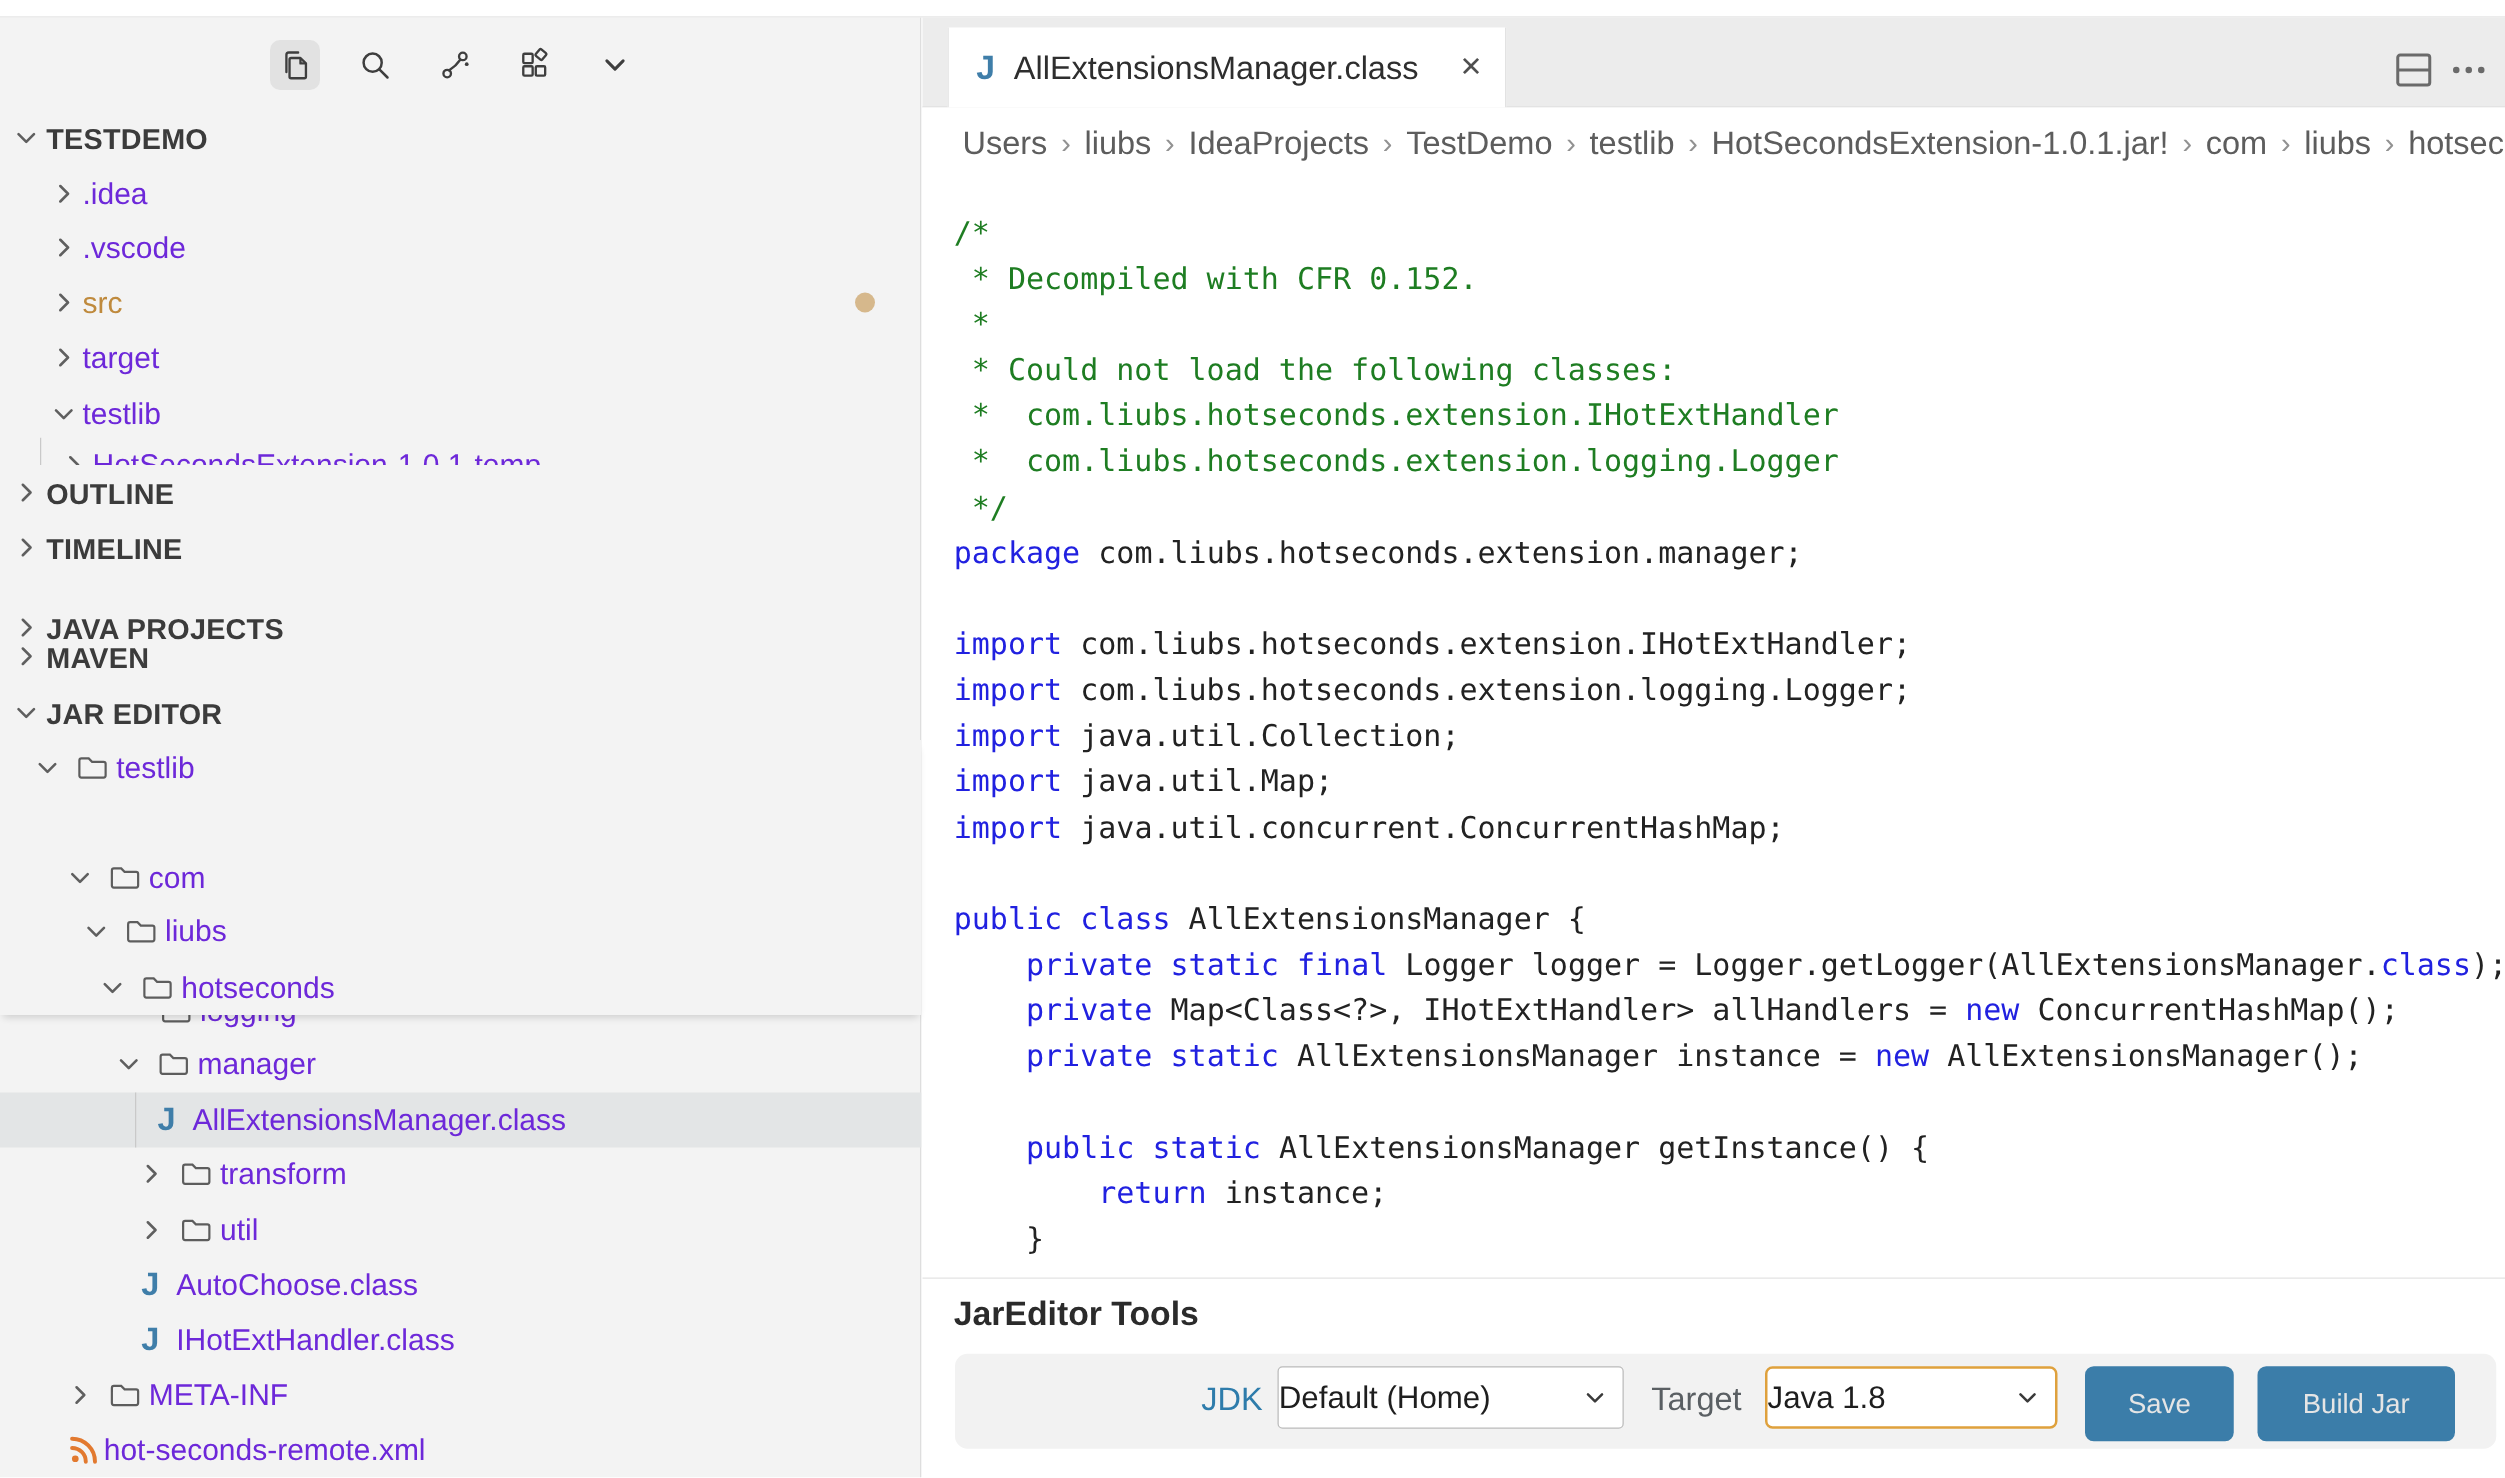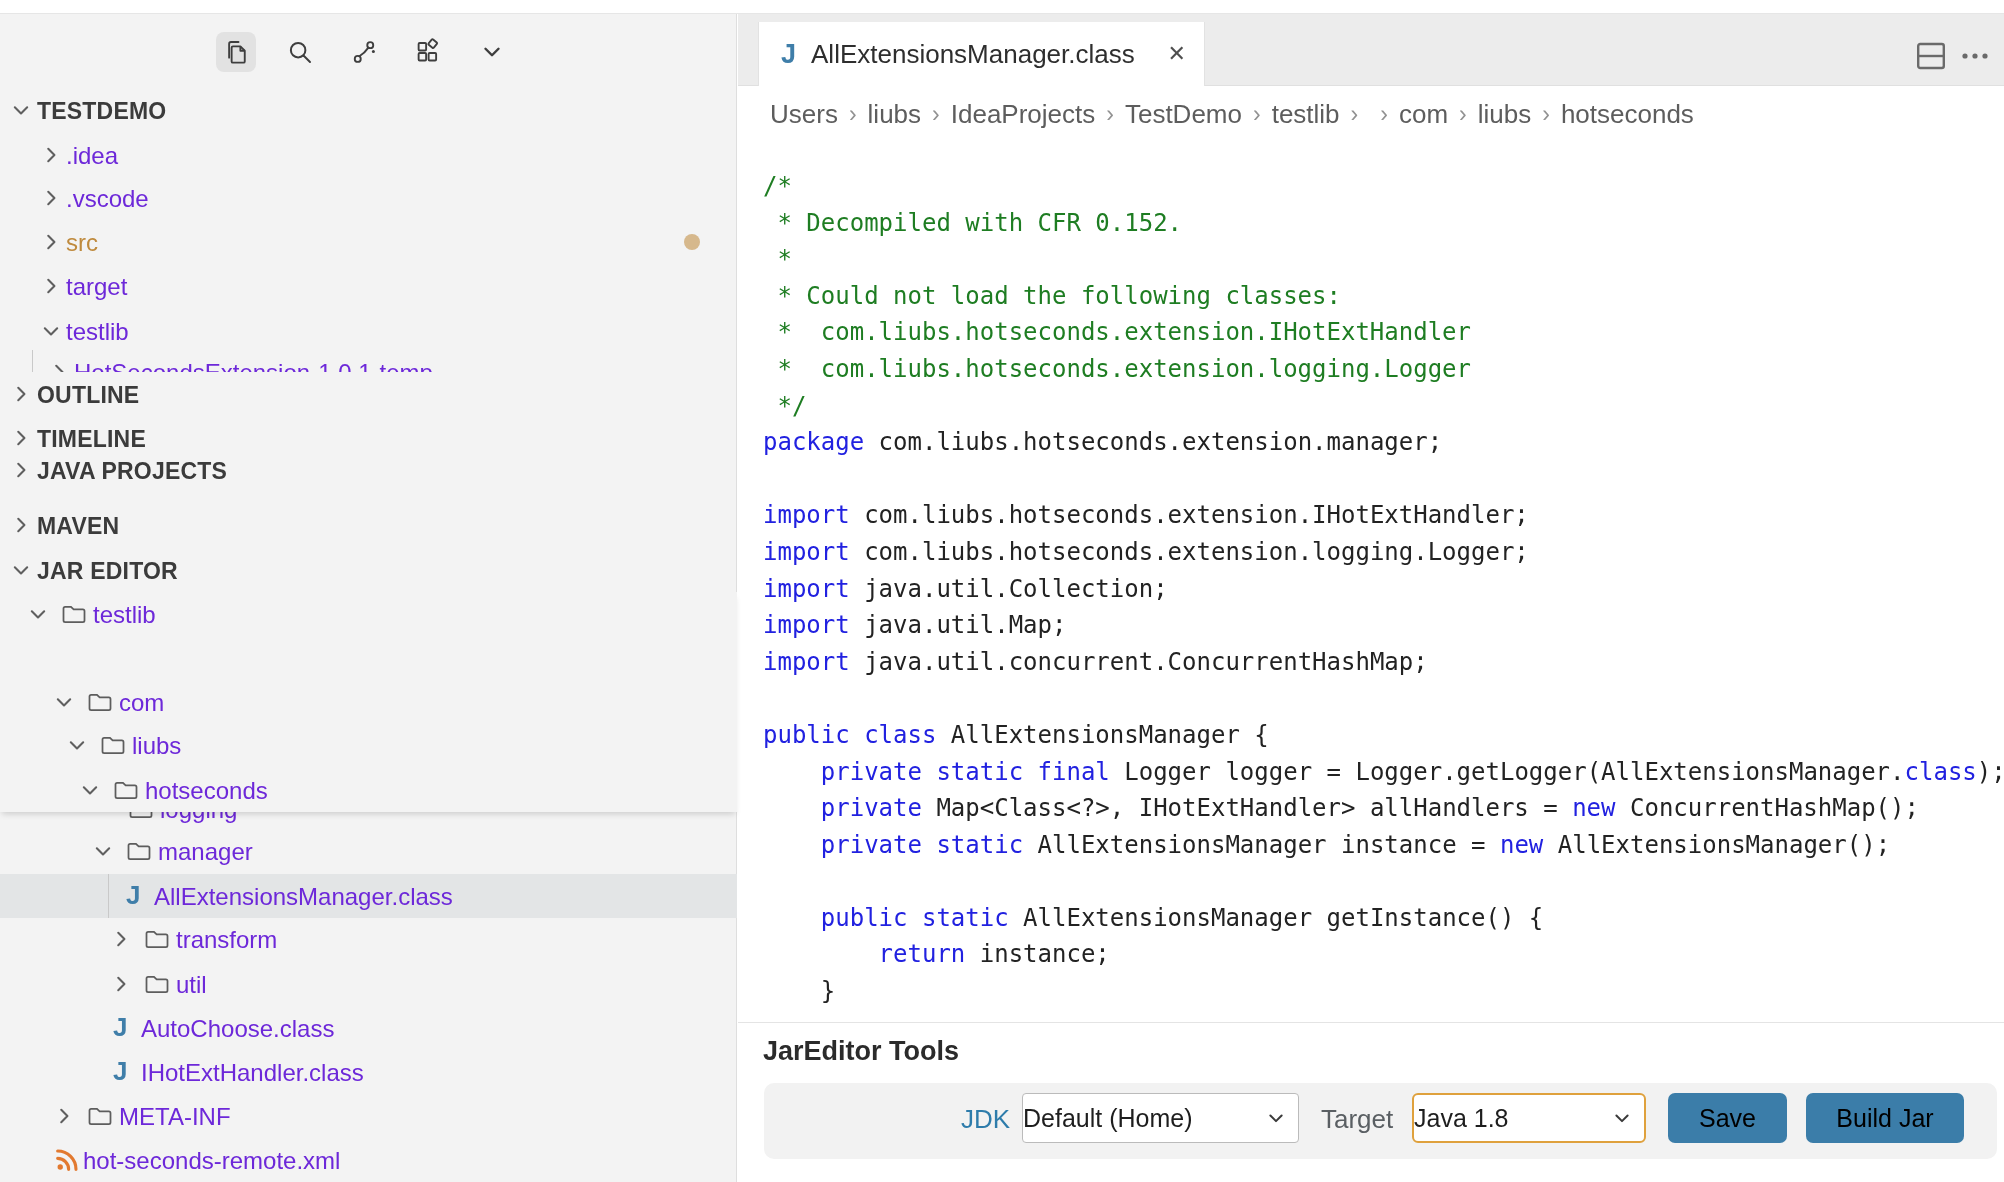--- a/index.html
+++ b/index.html
@@ -45,21 +45,21 @@
   .tools-divider{position:absolute;left:0;top:1022px;width:1266px;height:1px;background:#e4e4e4;}
   .tools-title{position:absolute;left:25px;top:1036px;font-size:27px;font-weight:bold;color:#2b2b2b;}
   .tools-panel{position:absolute;left:26px;top:1083px;width:1233px;height:76px;background:#f2f2f2;border-radius:10px;}
   .jdk-label{position:absolute;left:223px;top:1104px;font-size:26px;color:#2e7cab;}
   .selectbox{position:absolute;top:1093px;height:50px;background:#fff;box-sizing:border-box;display:flex;align-items:center;cursor:pointer;}
   .select-jdk{left:284px;width:277px;border:1px solid #bbbbbb;border-radius:4px;}
   .select-target{left:674px;width:234px;border:2px solid #dfa13d;border-radius:6px;}
   .select-text{font-size:25px;color:#1e1e1e;}
   .select-chev{margin-left:auto;margin-right:12px;display:flex;}
   .target-label{position:absolute;left:583px;top:1104px;font-size:26px;color:#5a5f63;}
-  .btn{position:absolute;top:1093px;height:50px;background:#3b7da9;border-radius:7px;color:#000000;font-size:25px;display:flex;align-items:center;justify-content:center;cursor:pointer;}
+  .btn{position:absolute;top:1093px;height:60px;background:#3b7da9;border-radius:7px;color:#e5e5e5;font-size:22px;display:flex;align-items:center;justify-content:center;cursor:pointer;}
   .btn-save{left:930px;width:119px;}
   .btn-build{left:1068px;width:158px;}
 </style>
 </head>
 <body>
 
 <div class="sidebar">
   <div id="toolbar">
       <div class="toolbar-icon active" style="left: 216px;">
         <svg width="30" height="30" viewBox="0 0 24 24">
@@ -148,21 +148,21 @@
             <path d="M6 3.5l4.5 4.5L6 12.5" fill="none" stroke="#5f5f5f" stroke-width="1.5" stroke-linecap="round" stroke-linejoin="round"></path>
           </svg></span>
         <span class="lbl" style="left: 37px;">OUTLINE</span>
       </div>
       <div class="trow theader" style="top: 416px;">
         <span class="chev" style="left: 10px;"><svg width="22" height="22" viewBox="0 0 16 16">
             <path d="M6 3.5l4.5 4.5L6 12.5" fill="none" stroke="#5f5f5f" stroke-width="1.5" stroke-linecap="round" stroke-linejoin="round"></path>
           </svg></span>
         <span class="lbl" style="left: 37px;">TIMELINE</span>
       </div>
-      <div class="trow theader" style="top: 448px;">
+      <div class="trow theader" style="top: 480px;">
         <span class="chev" style="left: 10px;"><svg width="22" height="22" viewBox="0 0 16 16">
             <path d="M6 3.5l4.5 4.5L6 12.5" fill="none" stroke="#5f5f5f" stroke-width="1.5" stroke-linecap="round" stroke-linejoin="round"></path>
           </svg></span>
         <span class="lbl" style="left: 37px;">JAVA PROJECTS</span>
       </div>
       <div class="trow theader" style="top: 503px;">
         <span class="chev" style="left: 10px;"><svg width="22" height="22" viewBox="0 0 16 16">
             <path d="M6 3.5l4.5 4.5L6 12.5" fill="none" stroke="#5f5f5f" stroke-width="1.5" stroke-linecap="round" stroke-linejoin="round"></path>
           </svg></span>
         <span class="lbl" style="left: 37px;">MAVEN</span>
@@ -304,20 +304,21 @@
       <span class="bc-item">Users</span>
       <span class="bc-sep">›</span>
       <span class="bc-item">liubs</span>
       <span class="bc-sep">›</span>
       <span class="bc-item">IdeaProjects</span>
       <span class="bc-sep">›</span>
       <span class="bc-item">TestDemo</span>
       <span class="bc-sep">›</span>
       <span class="bc-item">testlib</span>
       <span class="bc-sep">›</span>
+      <span class="bc-item">HotSecondsExtension-1.0.1.jar!</span>
       <span class="bc-sep">›</span>
       <span class="bc-item">com</span>
       <span class="bc-sep">›</span>
       <span class="bc-item">liubs</span>
       <span class="bc-sep">›</span>
       <span class="bc-item">hotseconds</span>
     </div>
   <div class="code" id="code">
       <div class="codeline"><span class="c-cm">/*</span></div>
       <div class="codeline"><span class="c-cm"> * Decompiled with CFR 0.152.</span></div>

